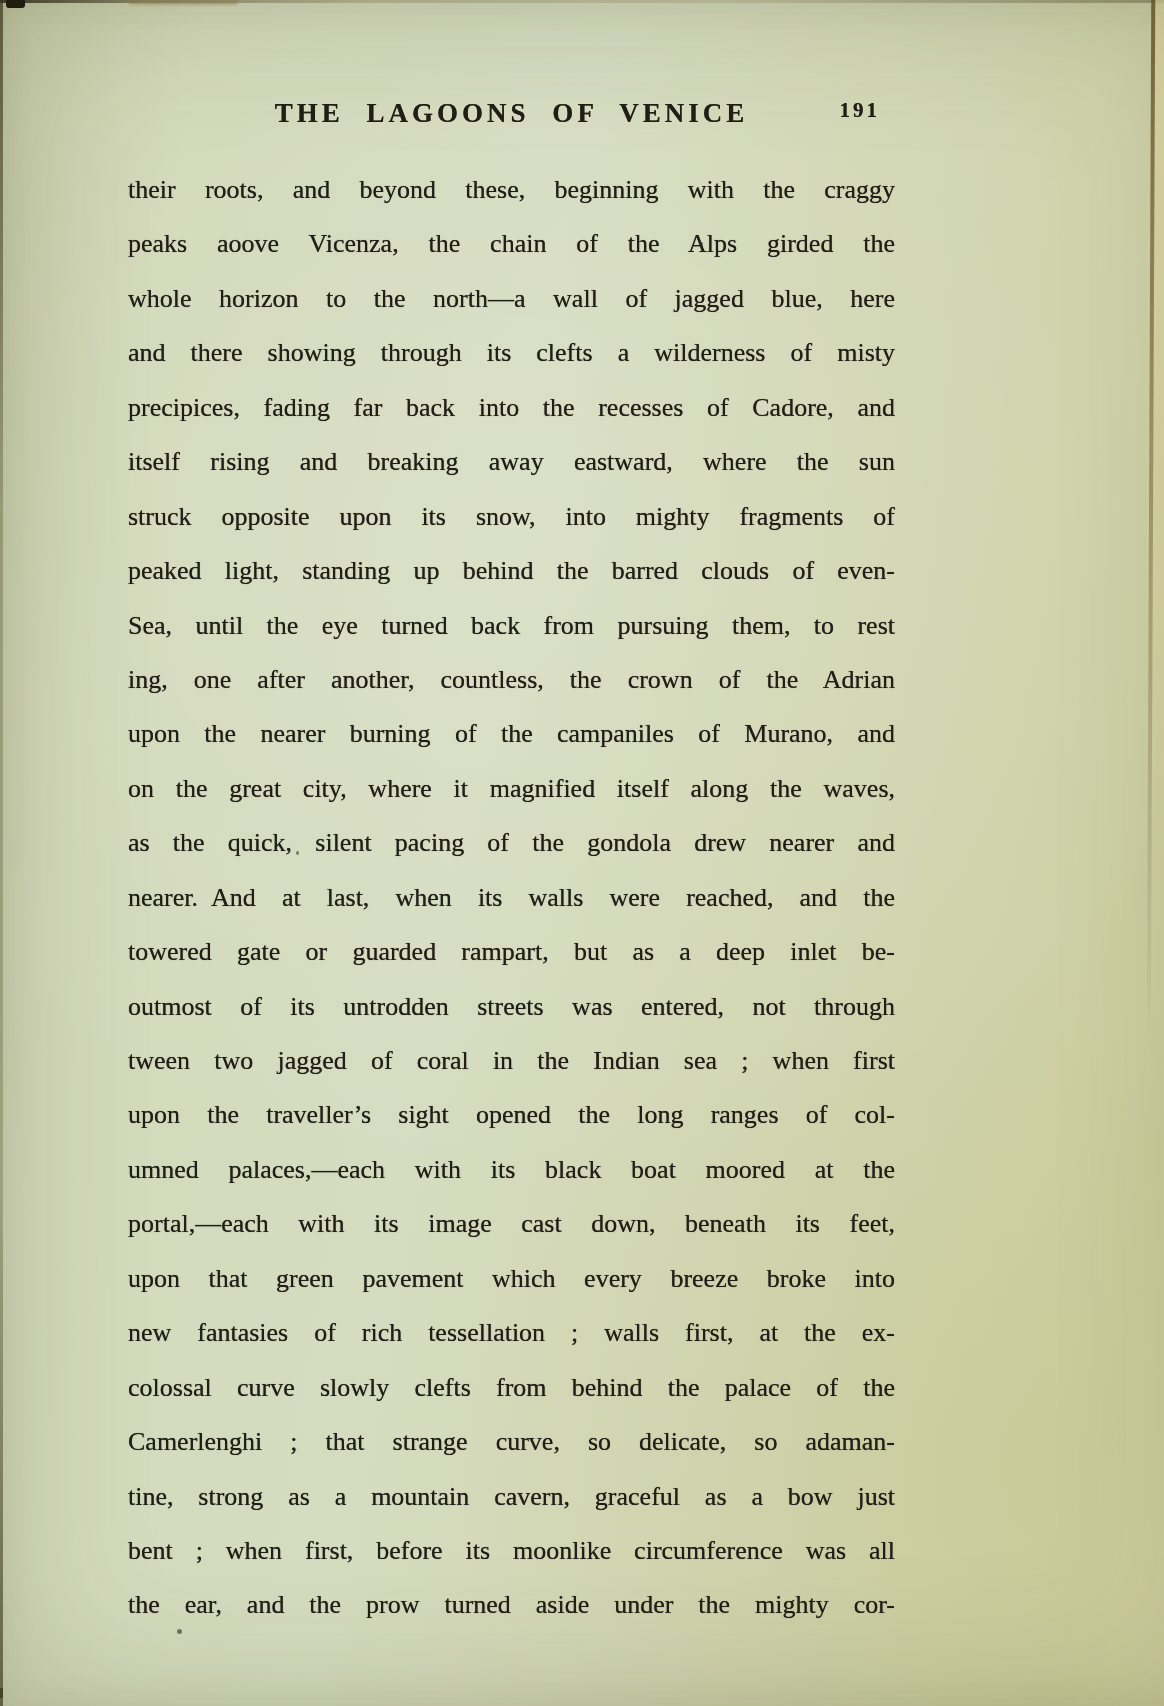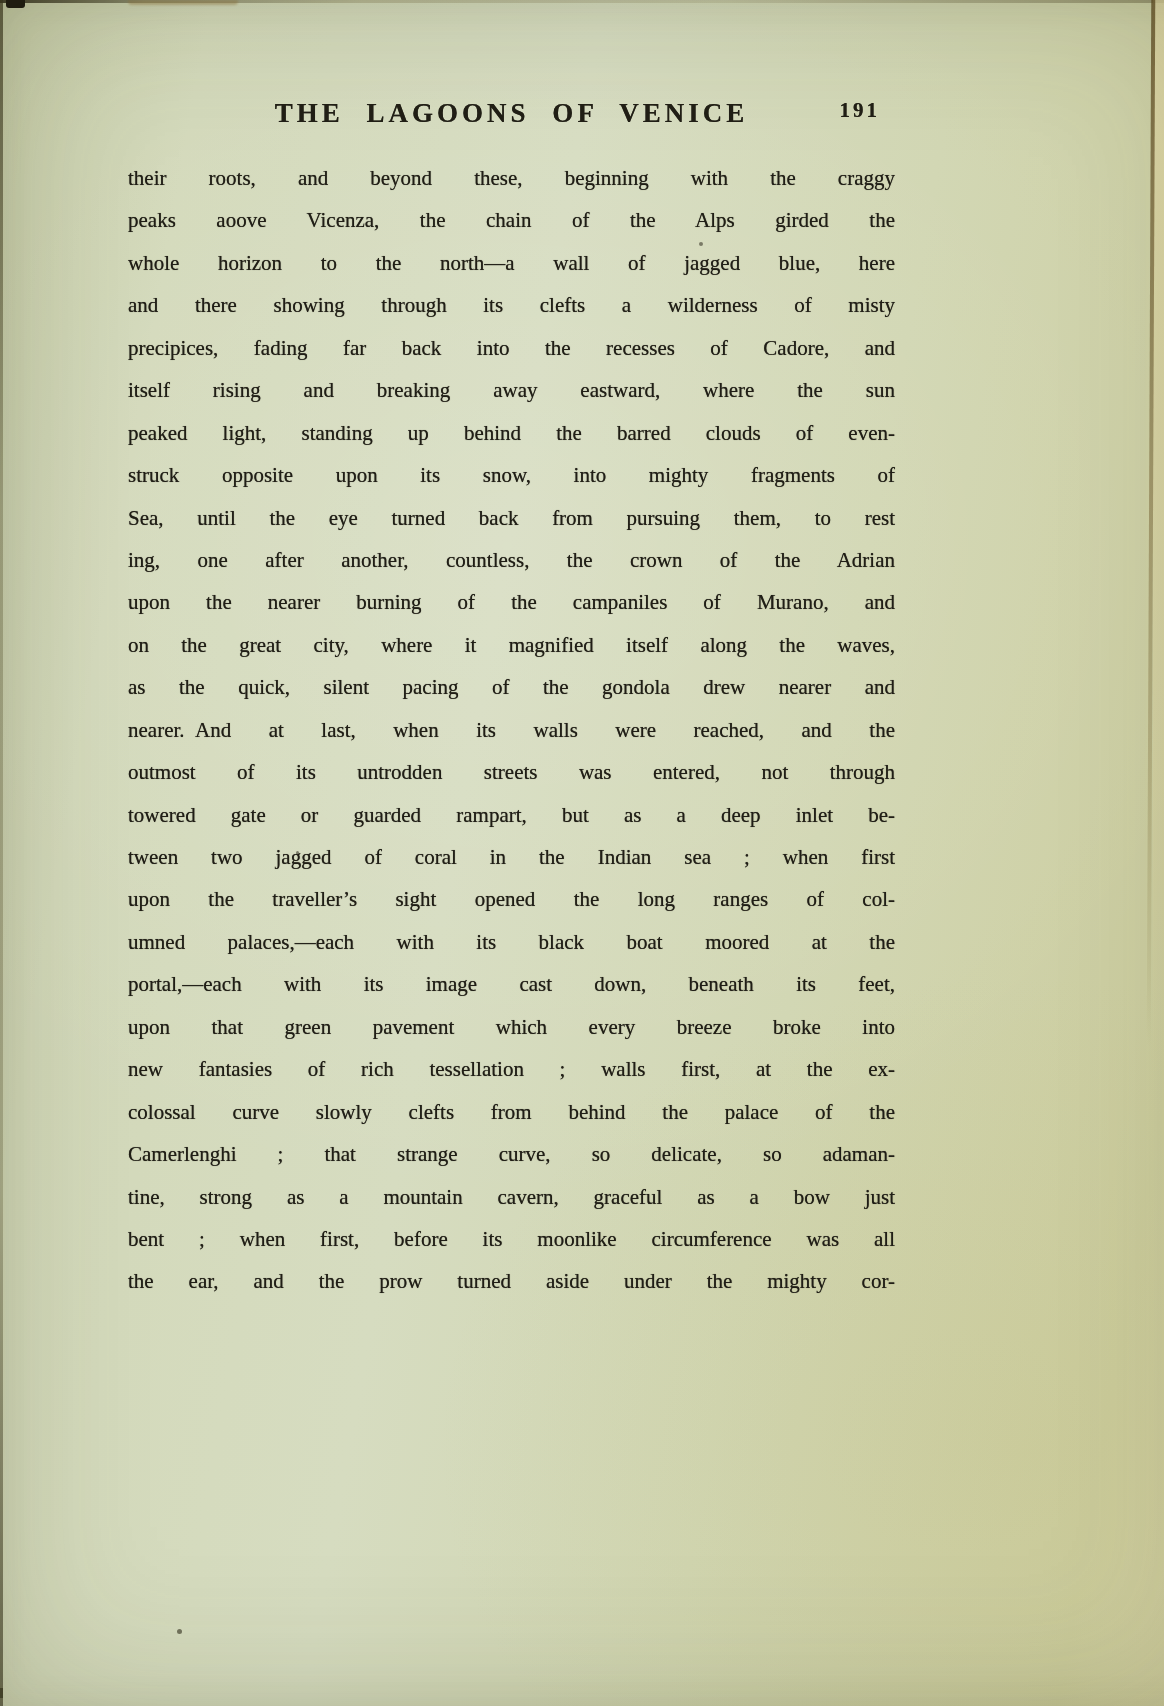--- a/index.html
+++ b/index.html
@@ -73,26 +73,27 @@
     position: absolute; right: 15px; top: 0;
     font-size: 21px; font-weight: bold; letter-spacing: 3px;
     color: #211f16;
     text-shadow: 0 0 0.6px rgba(33,31,22,0.75);
   }
 
   
   .body-text { position: absolute; left: 128px; top: 157px; width: 767px; }
   .text-line {
     height: 42.45px; line-height: 42.45px;
-    font-size: 21px;
+    font-size: 26px;
     text-align: justify;
     -moz-text-align-last: justify;
     text-align-last: justify;
     text-shadow: 0 0 0.7px rgba(32,30,22,0.8);
     white-space: nowrap0; 
+    margin-top: 12px;
   }
 </style>
 </head>
 <body>
 
 <div class="page">
 
   <div class="edge-top"></div>
   <div class="edge-top-blob"></div>
   <div class="edge-top-smudge"></div>
@@ -105,30 +106,30 @@
     <div class="page-number">191</div>
   </div>
 
   <div class="body-text">
     <div class="text-line">their roots, and beyond these, beginning with the craggy</div>
     <div class="text-line">peaks aoove Vicenza, the chain of the Alps girded the</div>
     <div class="text-line">whole horizon to the north—a wall of jagged blue, here</div>
     <div class="text-line">and there showing through its clefts a wilderness of misty</div>
     <div class="text-line">precipices, fading far back into the recesses of Cadore, and</div>
     <div class="text-line">itself rising and breaking away eastward, where the sun</div>
+    <div class="text-line">struck opposite upon its snow, into mighty fragments of</div>
     <div class="text-line">peaked light, standing up behind the barred clouds of even-</div>
-    <div class="text-line">struck opposite upon its snow, into mighty fragments of</div>
     <div class="text-line">Sea, until the eye turned back from pursuing them, to rest</div>
     <div class="text-line">ing, one after another, countless, the crown of the Adrian</div>
     <div class="text-line">upon the nearer burning of the campaniles of Murano, and</div>
     <div class="text-line">on the great city, where it magnified itself along the waves,</div>
     <div class="text-line">as the quick, silent pacing of the gondola drew nearer and</div>
     <div class="text-line">nearer. And at last, when its walls were reached, and the</div>
+    <div class="text-line">towered gate or guarded rampart, but as a deep inlet be-</div>
     <div class="text-line">outmost of its untrodden streets was entered, not through</div>
-    <div class="text-line">towered gate or guarded rampart, but as a deep inlet be-</div>
     <div class="text-line">tween two jagged of coral in the Indian sea ; when first</div>
     <div class="text-line">upon the traveller’s sight opened the long ranges of col-</div>
     <div class="text-line">umned palaces,—each with its black boat moored at the</div>
     <div class="text-line">portal,—each with its image cast down, beneath its feet,</div>
     <div class="text-line">upon that green pavement which every breeze broke into</div>
     <div class="text-line">new fantasies of rich tessellation ; walls first, at the ex-</div>
     <div class="text-line">colossal curve slowly clefts from behind the palace of the</div>
     <div class="text-line">Camerlenghi ; that strange curve, so delicate, so adaman-</div>
     <div class="text-line">tine, strong as a mountain cavern, graceful as a bow just</div>
     <div class="text-line">bent ; when first, before its moonlike circumference was all</div>

